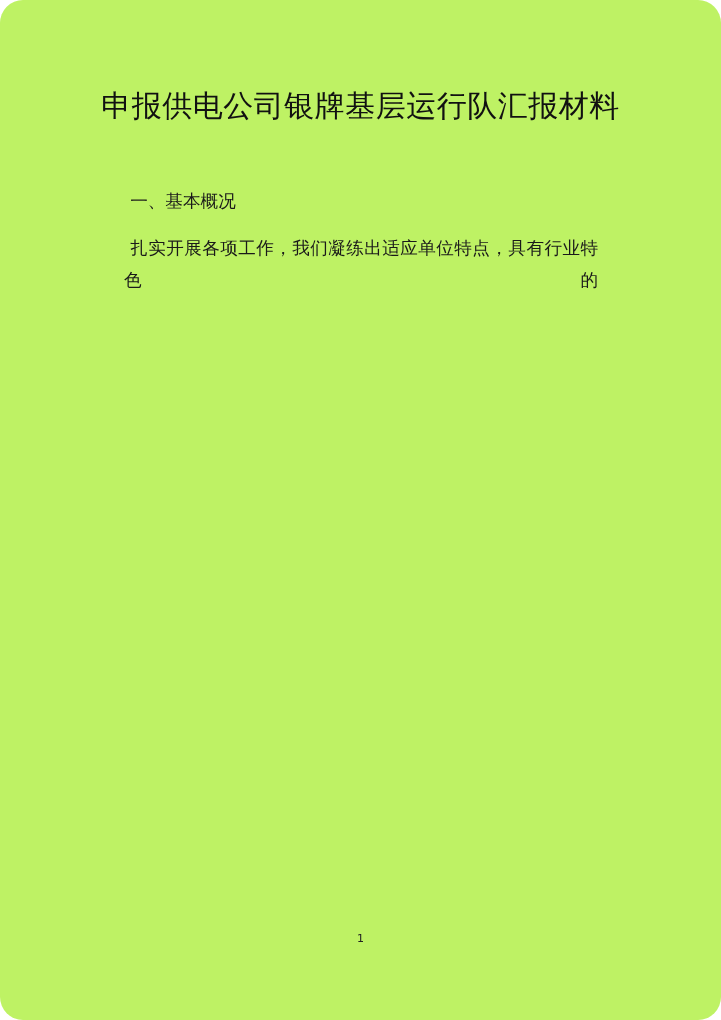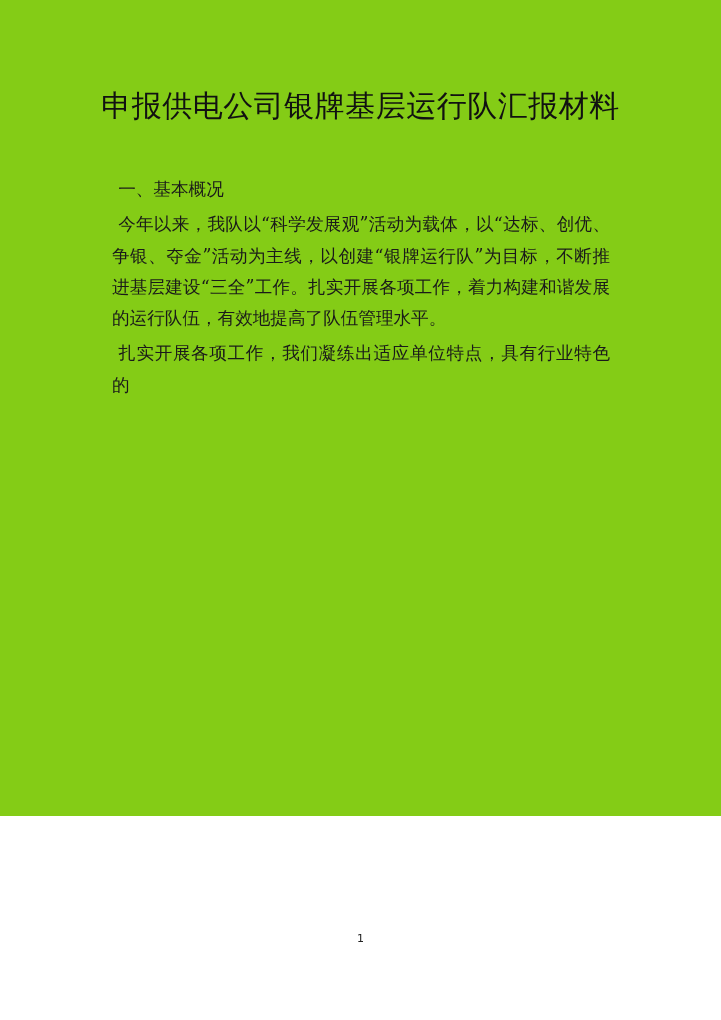--- a/index.html
+++ b/index.html
@@ -12,22 +12,23 @@
       height: 1020px;
       position: relative;
       overflow: hidden;
       font-family: "DejaVu Serif", "Liberation Serif", serif;
       color: #1a1a1a;
     }
     .page {
       position: absolute;
       left: 0; top: 0;
       width: 721px;
-      height: 816px;
-      background: #84cc16;
+      height: 1020px;
+      background: #bef264;
+      border-radius: 23px;
     }
     .title {
       position: absolute;
       left: 0;
       top: 86px;
       width: 721px;
       text-align: center;
       font-family: "DejaVu Sans", "Liberation Sans", sans-serif;
       font-size: 30px;
       letter-spacing: 0.5px;
@@ -40,21 +41,21 @@
       position: absolute;
       left: 108px;
       top: 170px;
       width: 506px;
       font-size: 17.6px;
       line-height: 31.3px;
       text-align: justify;
       text-justify: inter-ideograph;
     }
     .body-text p {
-      margin: 4px;
+      margin: 16px;
       text-indent: 0.35em;
     }
     .body-text p.heading {
       text-indent: 0.35em;
     }
     .body-text p.nolast {
       text-align-last: justify;
     }
     .page-number {
       position: absolute;
@@ -68,18 +69,17 @@
     }
   </style>
 </head>
 <body>
 
 <div class="page">
   <h1 class="title">申报供电公司银牌基层运行队汇报材料</h1>
 
   <div class="body-text">
     <p class="heading">一、基本概况</p>
-    <p>今年以来，我队以“科学发展观”活动为载体，以“达标、创优、争银、夺金”活动为主线，以创建“银牌运行队”为目标，不断推进基层建设“三全”工作。扎实开展各项工作，着力构建和谐发展的运行队伍，有效地提高了队伍管理水平。</p>
     <p class="nolast">扎实开展各项工作，我们凝练出适应单位特点，具有行业特色的</p>
   </div>
 
   <div class="page-number">1</div>
 </div>
 
 </body></html>

